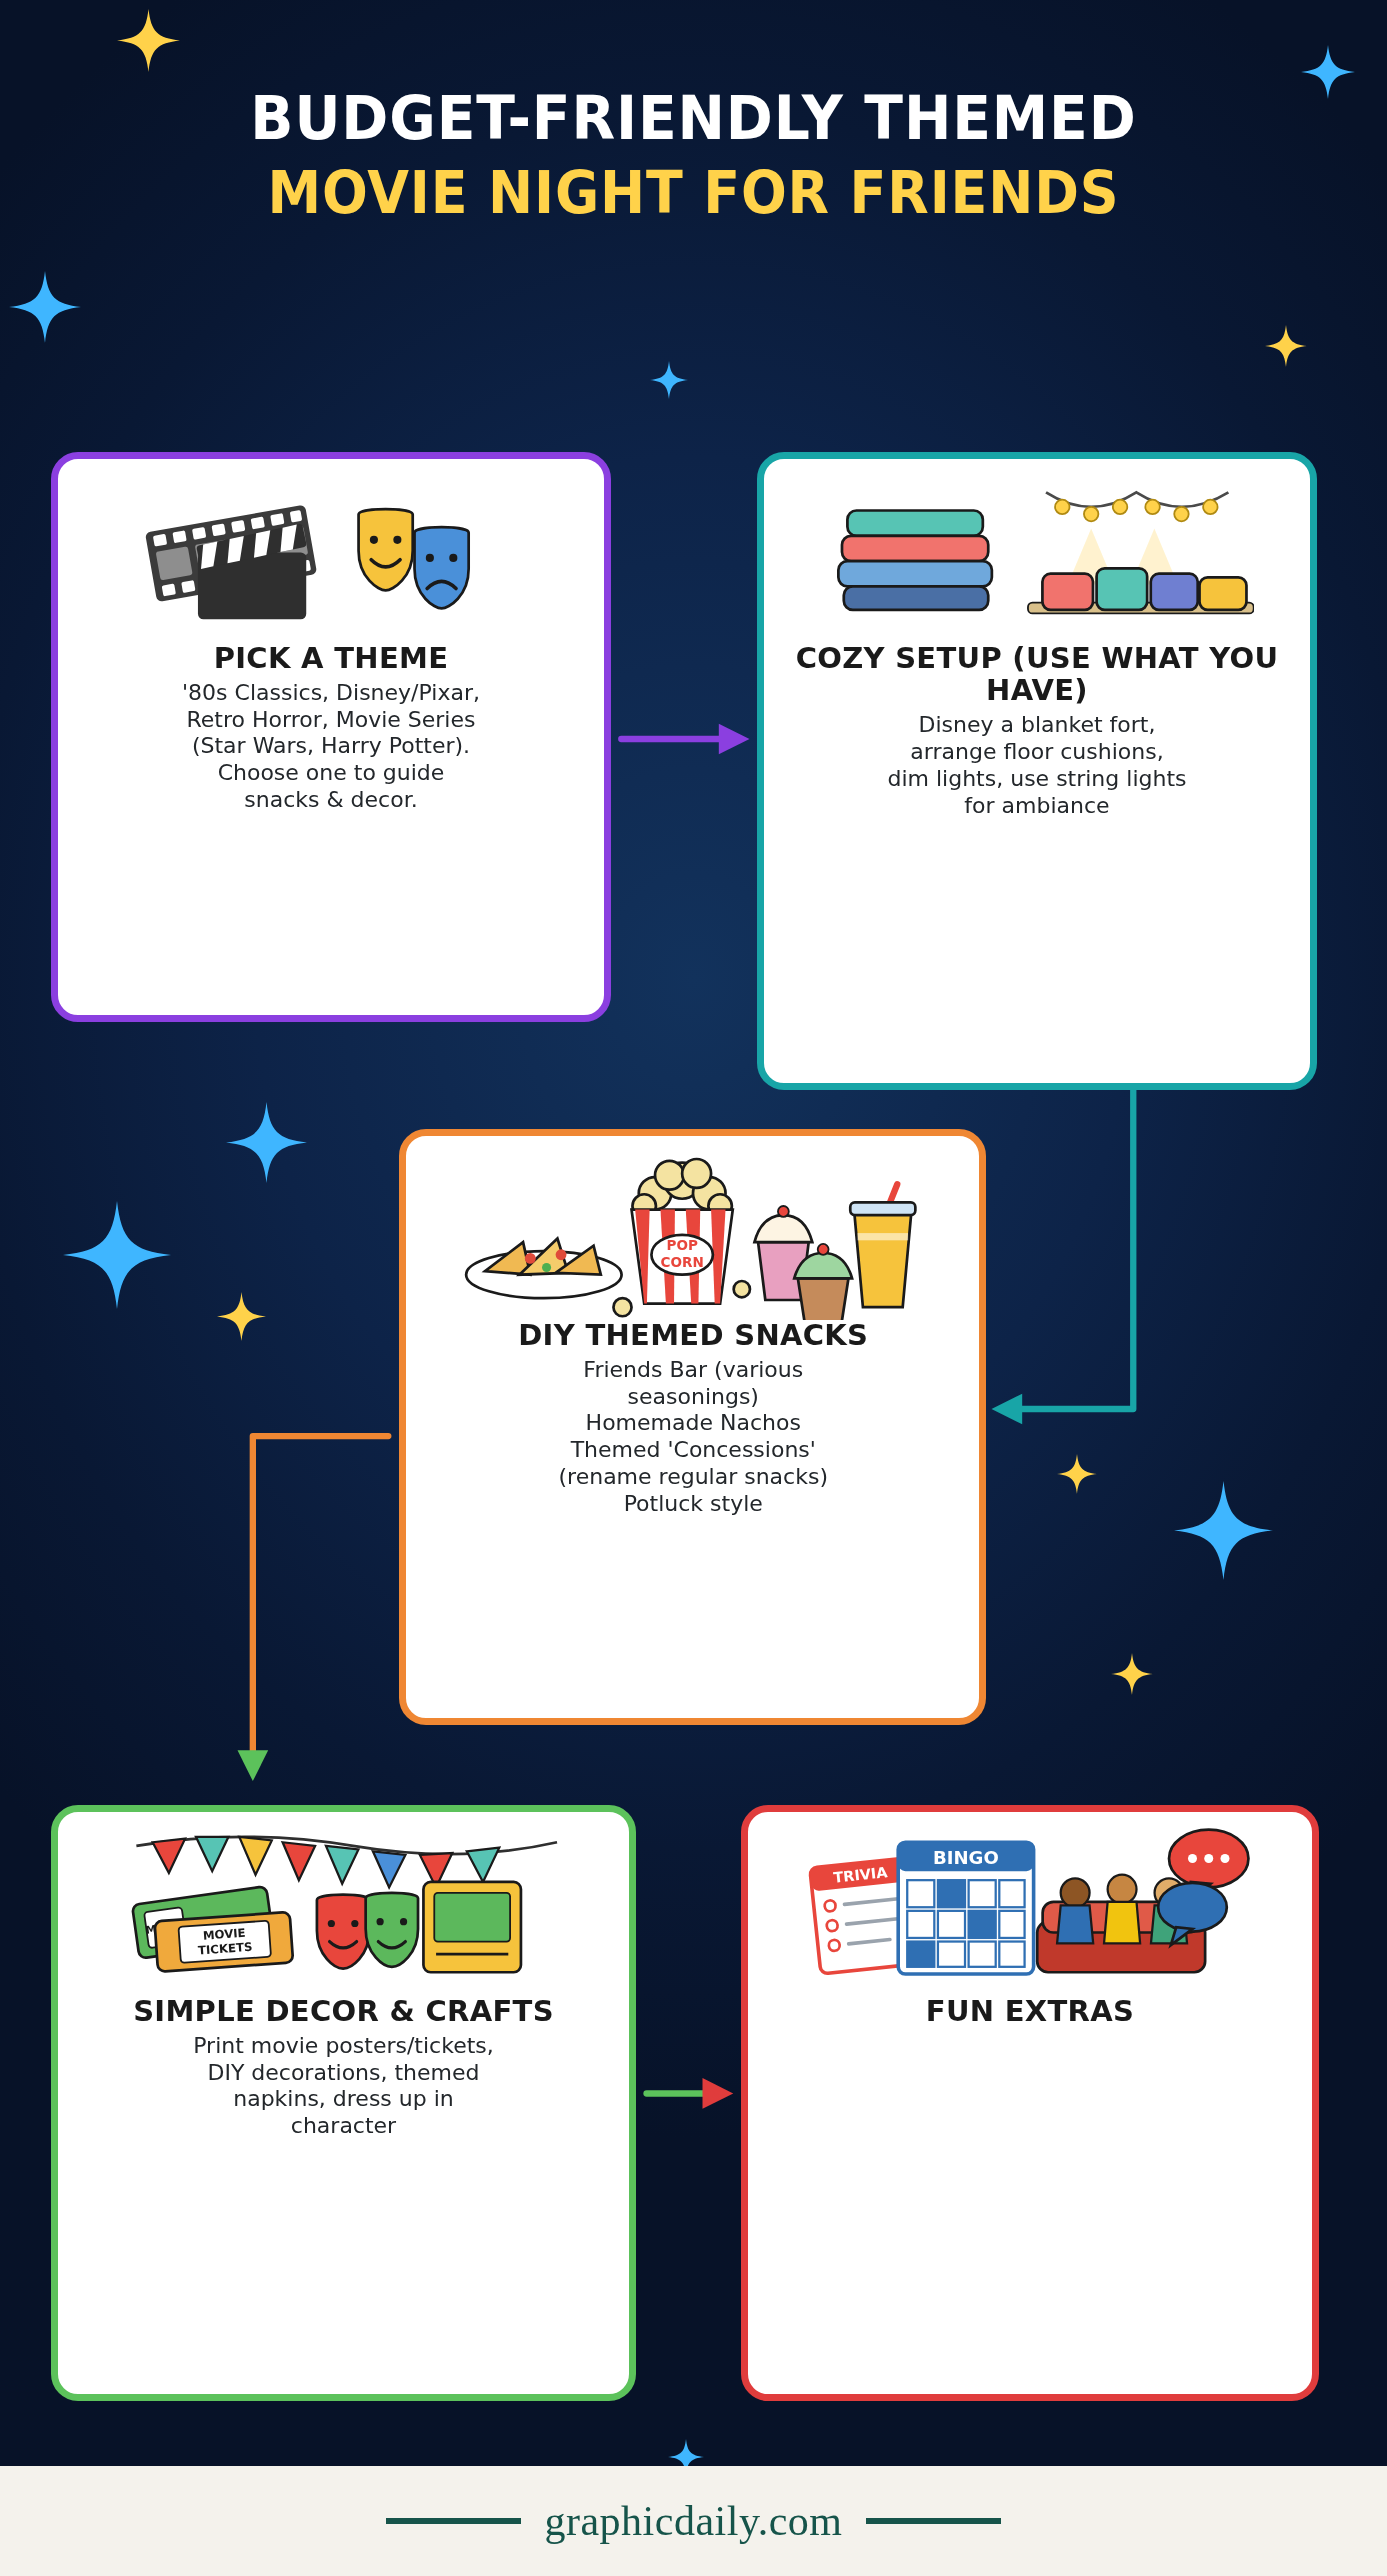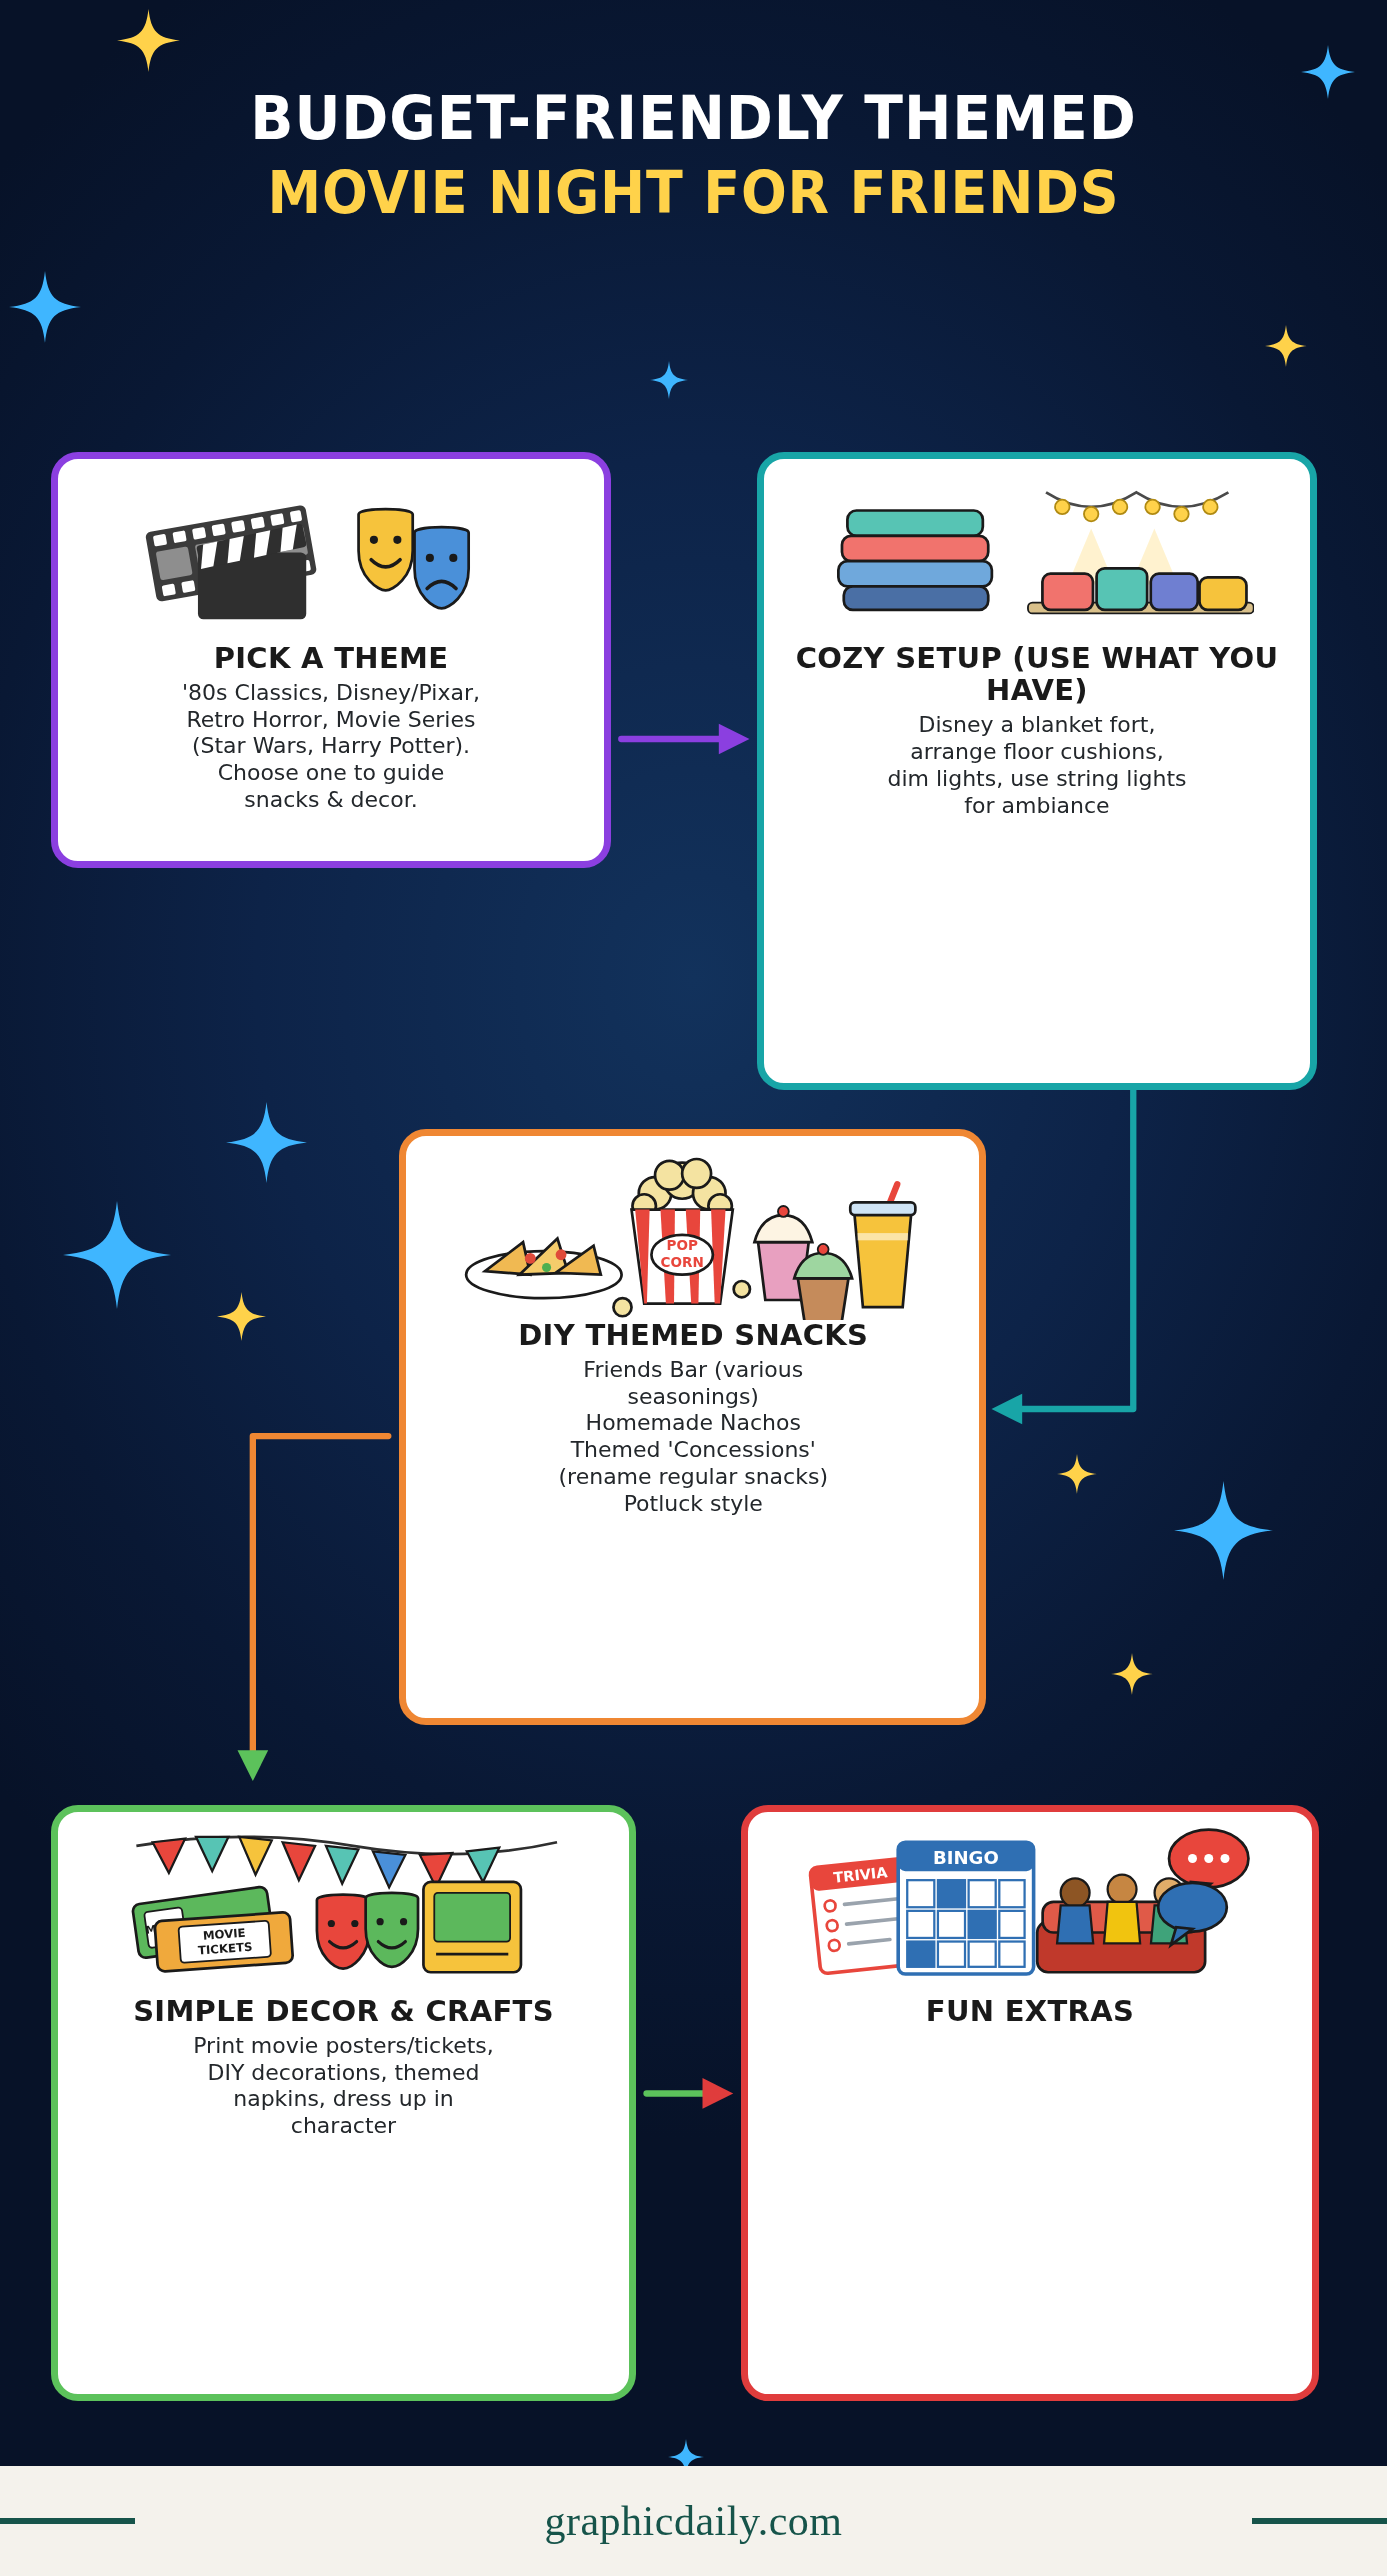--- a/index.html
+++ b/index.html
@@ -94,21 +94,21 @@
     font-family: "DejaVu Sans", sans-serif;
     font-size: 22px;
     color: #23272b;
     text-align: center;
     line-height: 1.22;
     margin-top: 5.4px;
     white-space: pre-line;
   }
 
   
-  #card-theme   { left: 51px;  top: 452px;  width: 560px; height: 416px; border: 7.2px solid #8b3fe0; }
+  #card-theme   { left: 51px;  top: 452px;  width: 560px; height: 570px; border: 7.2px solid #8b3fe0; }
   #card-cozy    { left: 757px; top: 452px;  width: 560px; height: 638px; border: 7.2px solid #18a5a7; }
   #card-snacks  { left: 399px; top: 1129px; width: 587px; height: 596px; border: 7.2px solid #ef8733; padding-left: 16px; }
   #card-decor   { left: 51px;  top: 1805px; width: 585px; height: 596px; border: 7.2px solid #5cc25b; }
   #card-extras  { left: 741px; top: 1805px; width: 578px; height: 596px; border: 7.2px solid #e03c3c; }
 
   
   #connectors {
     position: absolute;
     inset: 0;
     z-index: 3;
@@ -118,21 +118,21 @@
   
   #footer {
     position: absolute;
     left: 0;
     bottom: 0;
     width: 100%;
     height: 110px;
     background: #f4f2ec;
     display: flex;
     align-items: center;
-    justify-content: space-between;
+    justify-content: center;
     z-index: 6;
   }
   #footer .rule {
     width: 135px;
     height: 5.4px;
     background: #16544a;
   }
   #footer-text {
     font-family: "Liberation Serif", serif;
     font-size: 42px;

